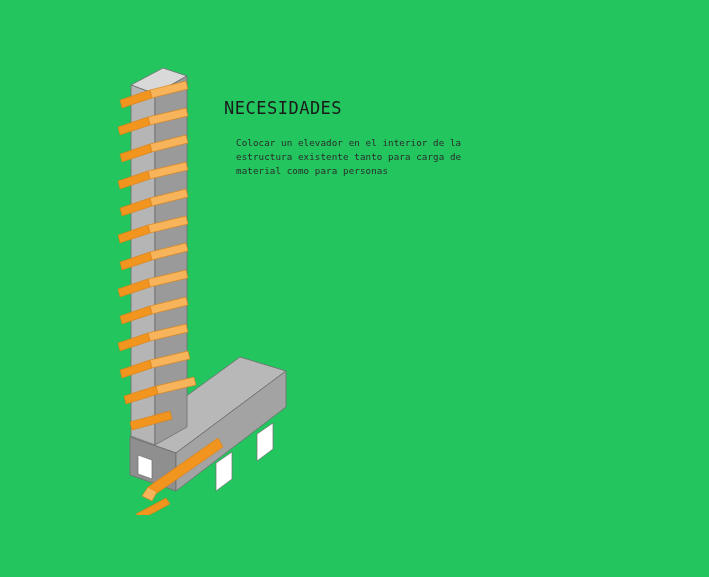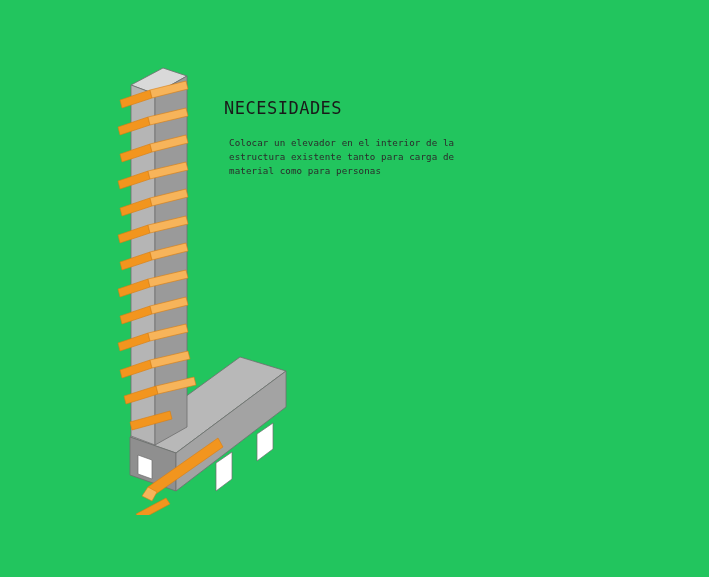--- a/index.html
+++ b/index.html
@@ -50,21 +50,21 @@
     margin: 0 0 18px 0;
     font-weight: 400;
   }
 
   .para {
     font-family: "DejaVu Sans Mono", monospace;
     font-size: 9.2px;
     line-height: 14px;
     color: #2b2b2b;
     letter-spacing: 0.1px;
-    margin: 0 0 26px 5px;
+    margin: 0 0 26px 12px;
     white-space: pre-line;
   }
 </style>
 </head>
 <body>
 
 <div id="slide">
 
   <div id="diagram">
     <svg width="220" height="460" viewBox="0 0 220 460" xmlns="http://www.w3.org/2000/svg">

